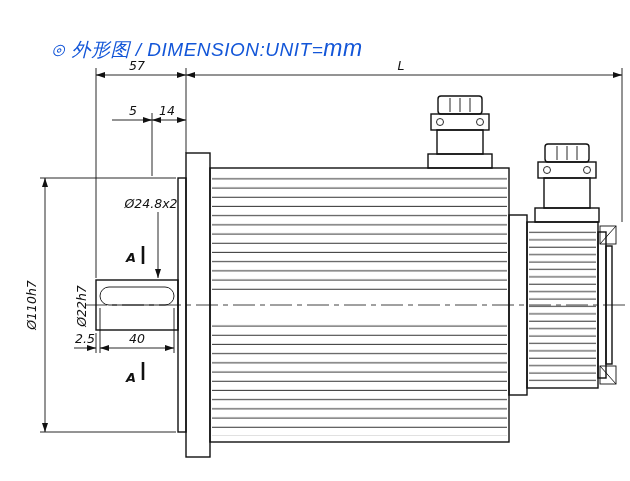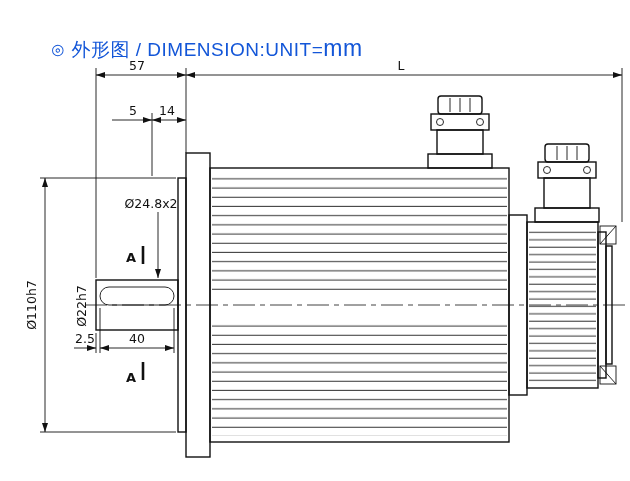--- a/index.html
+++ b/index.html
@@ -1,17 +1,17 @@
 <!DOCTYPE html>
 <html><head>
 <meta charset="utf-8">
 <style>
   html,body{margin:0;padding:0;background:#ffffff;}
   .page{position:relative;width:630px;height:481px;background:#ffffff;overflow:hidden;
-        font-family:"Liberation Sans",sans-serif;}
+        font-family:"Liberation Sans",sans-serif;font-style:italic;}
   .title{position:absolute;left:27px;top:13px;color:#1356d8;font-size:19px;
          letter-spacing:0.5px;white-space:pre;}
   .title .unit{font-size:23px;}
   svg{position:absolute;left:0;top:0;}
   .thick{stroke:#111;stroke-width:1.4;fill:none;}
   .thin{stroke:#111;stroke-width:0.9;fill:none;}
   .dimtxt{font-family:"DejaVu Sans",sans-serif;font-size:12.5px;fill:#111;}
   .sectxt{font-family:"DejaVu Sans",sans-serif;font-size:13px;font-weight:bold;fill:#111;}
   .center{stroke:#111;stroke-width:0.8;fill:none;stroke-dasharray:22 5 5 5;}
 </style>

